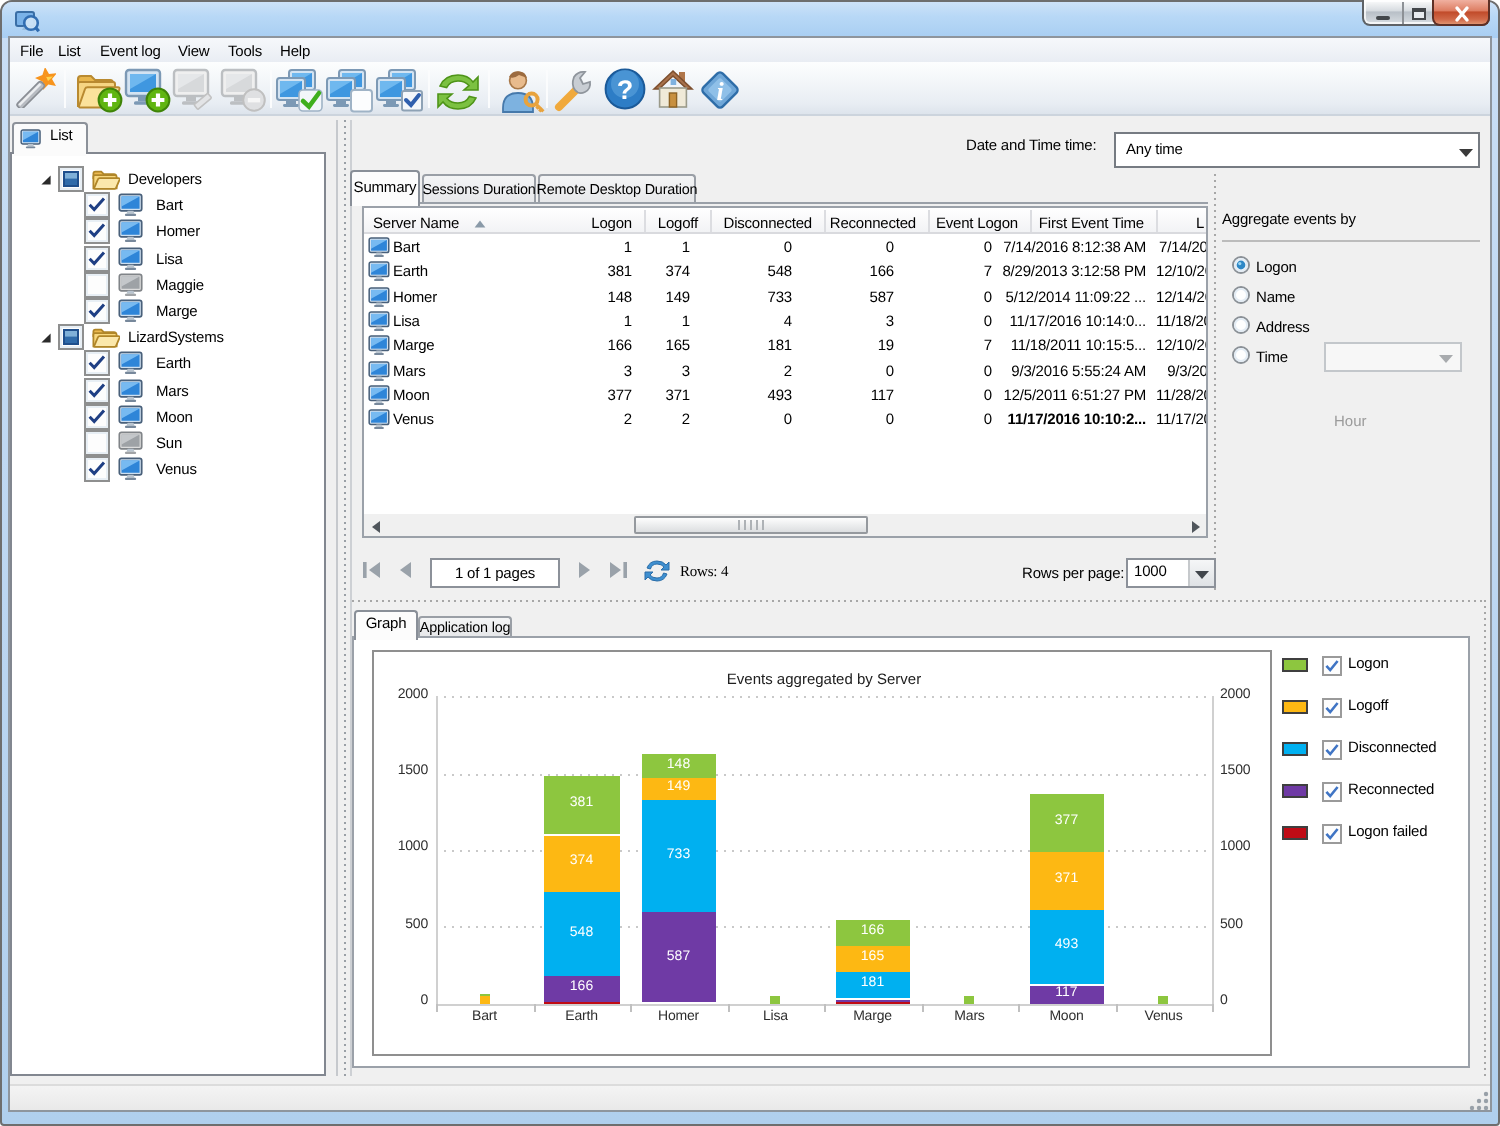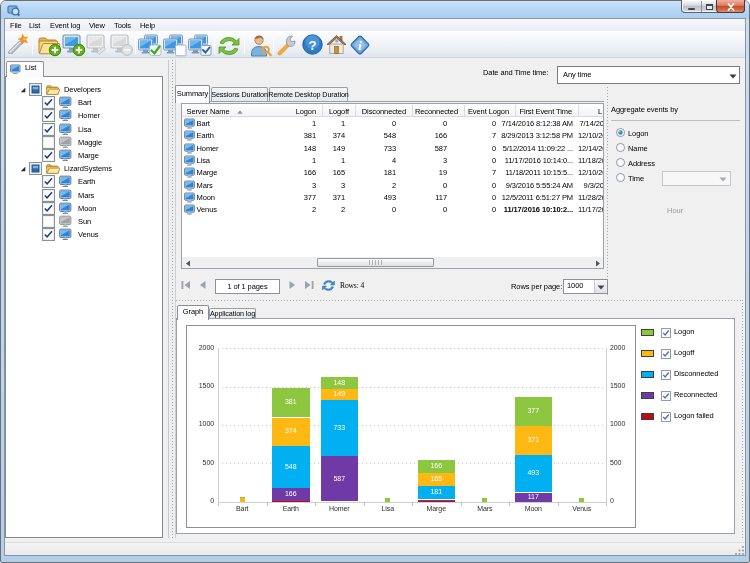--- a/index.html
+++ b/index.html
@@ -556,20 +556,21 @@
 <svg style="left:719px;top:177px" width="8" height="5" viewBox="0 0 8 5">
       <path d="M0.5 0.5 L7.5 0.5 L4 4.5 Z" fill="#a8abae"></path>
     </svg>
 <div style="left:176px;top:300px;width:566px;height:1px;background:repeating-linear-gradient(to right,#a7a7a7 0 1px,transparent 1px 3px);"></div>
 <div style="left:742px;top:300px;width:1px;height:240px;background:repeating-linear-gradient(to bottom,#a7a7a7 0 1px,transparent 1px 3px);"></div>
 <div style="left:177px;top:305px;width:32px;height:15px;background:#fcfcfc;border:1px solid #898f98;border-bottom:none;border-radius:2px 2px 0 0;z-index:3;"></div>
 <div style="left:177px;top:305px;width:32px;height:13px;z-index:4;display:flex;align-items:center;justify-content:center;font-size:7.5px;white-space:nowrap;letter-spacing:-0.1px;">Graph</div>
 <div style="left:209px;top:308px;width:47px;height:10px;background:linear-gradient(#f4f5f6,#e7e8ea);border:1px solid #9a9fa6;border-bottom:none;border-radius:2px 2px 0 0;z-index:2;display:flex;align-items:center;justify-content:center;font-size:7.2px;white-space:nowrap;letter-spacing:-0.1px;">Application log</div>
 <div style="left:176px;top:318px;width:559px;height:216px;background:#fff;border:1px solid #9ba1a9;"></div>
 <div style="left:186px;top:325px;width:450px;height:203px;background:#fff;border:1px solid #8f8f8f;"></div>
+<div style="left:218.0px;top:335px;width:388.0px;text-align:center;font-size:7.5px;color:#202020;">Events aggregated by Server</div>
 <div style="left:218.0px;top:463.0px;width:388.0px;height:1px;background:repeating-linear-gradient(to right,#c9c9c9 0 1px,transparent 1px 4px);"></div>
 <div style="left:218.0px;top:425.0px;width:388.0px;height:1px;background:repeating-linear-gradient(to right,#c9c9c9 0 1px,transparent 1px 4px);"></div>
 <div style="left:218.0px;top:386.5px;width:388.0px;height:1px;background:repeating-linear-gradient(to right,#c9c9c9 0 1px,transparent 1px 4px);"></div>
 <div style="left:218.0px;top:348.0px;width:388.0px;height:1px;background:repeating-linear-gradient(to right,#c9c9c9 0 1px,transparent 1px 4px);"></div>
 <div style="left:218.0px;top:501.5px;width:389.0px;height:1.5px;background:#d0d0d0;"></div>
 <div style="left:218.0px;top:348.0px;width:1px;height:153.5px;background:#d0d0d0;"></div>
 <div style="left:606.0px;top:348.0px;width:1px;height:153.5px;background:#d0d0d0;"></div>
 <div style="left:218.0px;top:501.5px;width:1px;height:4px;background:#c0c0c0;"></div>
 <div style="left:266.5px;top:501.5px;width:1px;height:4px;background:#c0c0c0;"></div>
 <div style="left:315.0px;top:501.5px;width:1px;height:4px;background:#c0c0c0;"></div>

